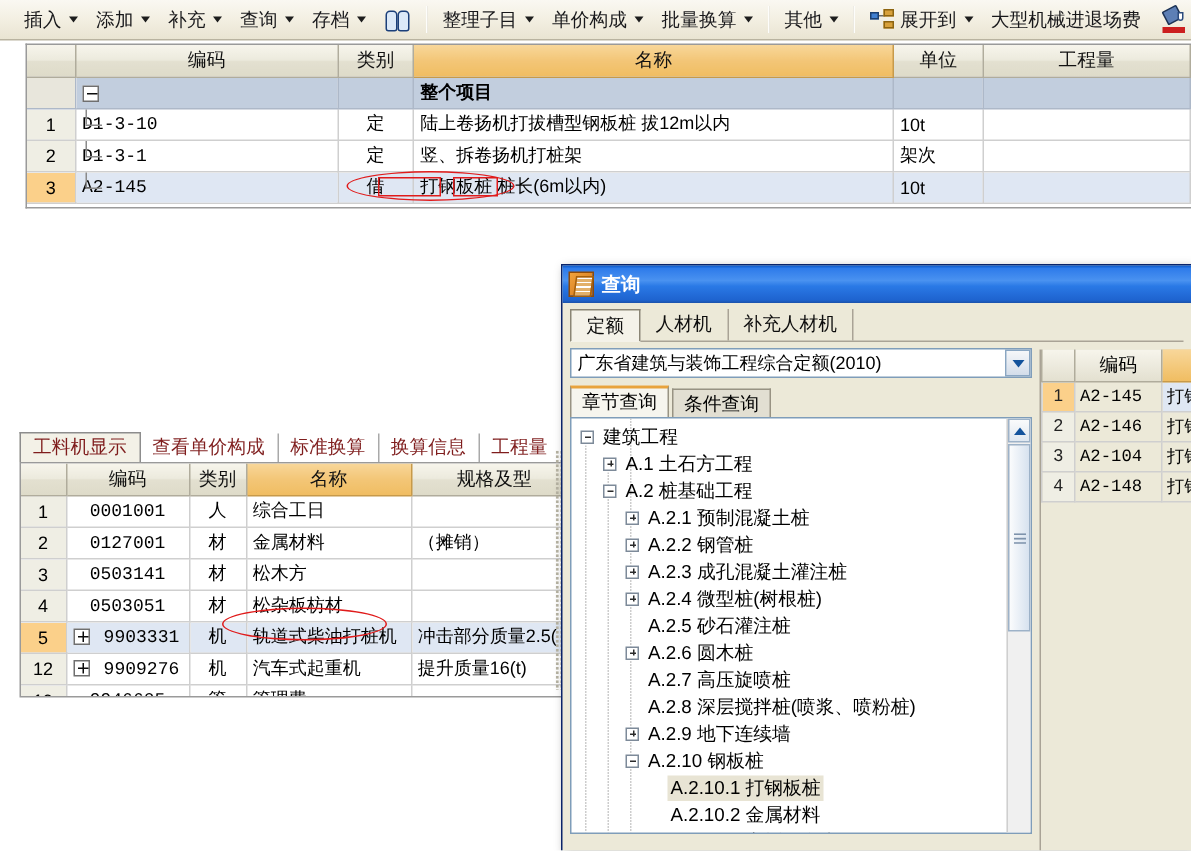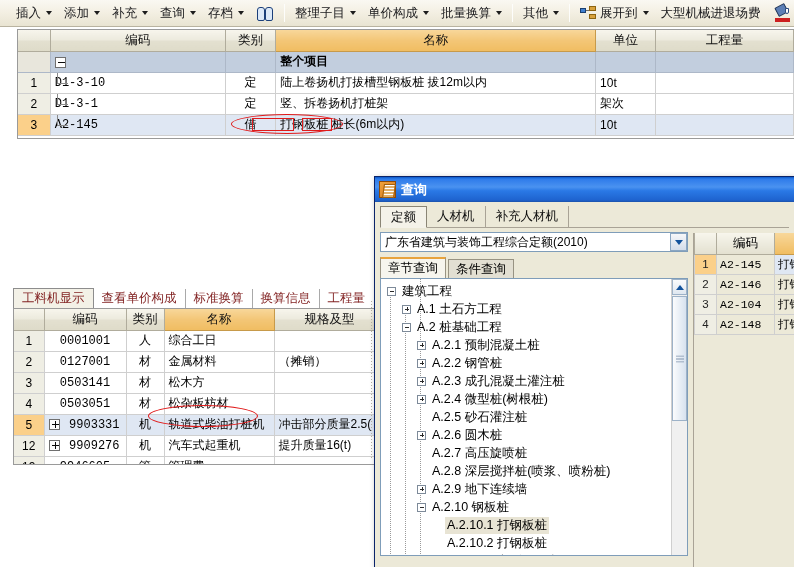--- a/index.html
+++ b/index.html
@@ -625,21 +625,21 @@
             <div class="tnode" style="padding-left:30px">
               <span class="tbox"></span>
               <span class="tlabel">A.2.10 钢板桩</span>
             </div>
             <div class="tnode sel" style="padding-left:45px">
               <span class="tdot"></span>
               <span class="tlabel">A.2.10.1 打钢板桩</span>
             </div>
             <div class="tnode" style="padding-left:45px">
               <span class="tdot"></span>
-              <span class="tlabel">A.2.10.2 打钢板桩</span>
+              <span class="tlabel">A.2.10.2 金属材料</span>
             </div>
             <div class="tnode" style="padding-left:45px">
               <span class="tdot"></span>
               <span class="tlabel">A.2.10.3 安拆导向夹具</span>
             </div>
 
           </div>
           <div class="tree-scroll">
             <div class="sc-btn"></div>
             <div class="sc-thumb">

